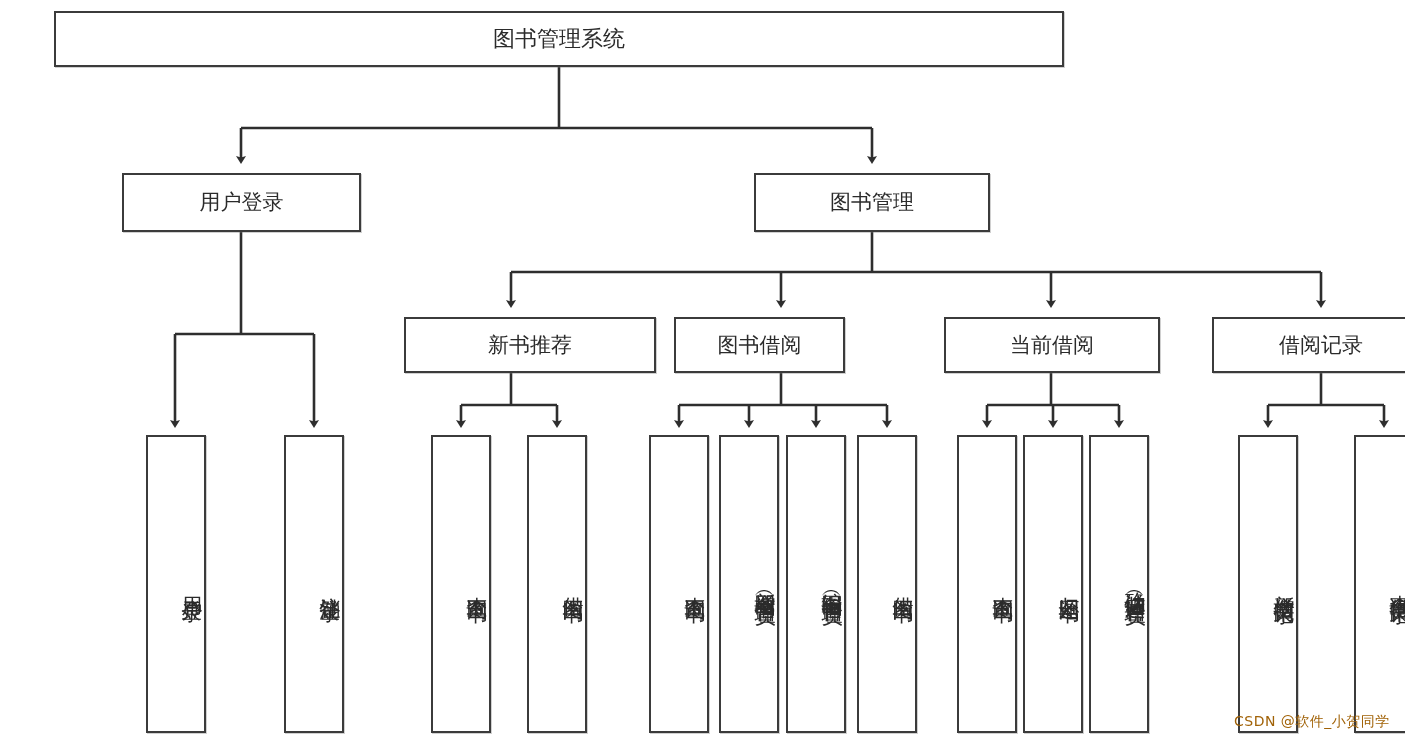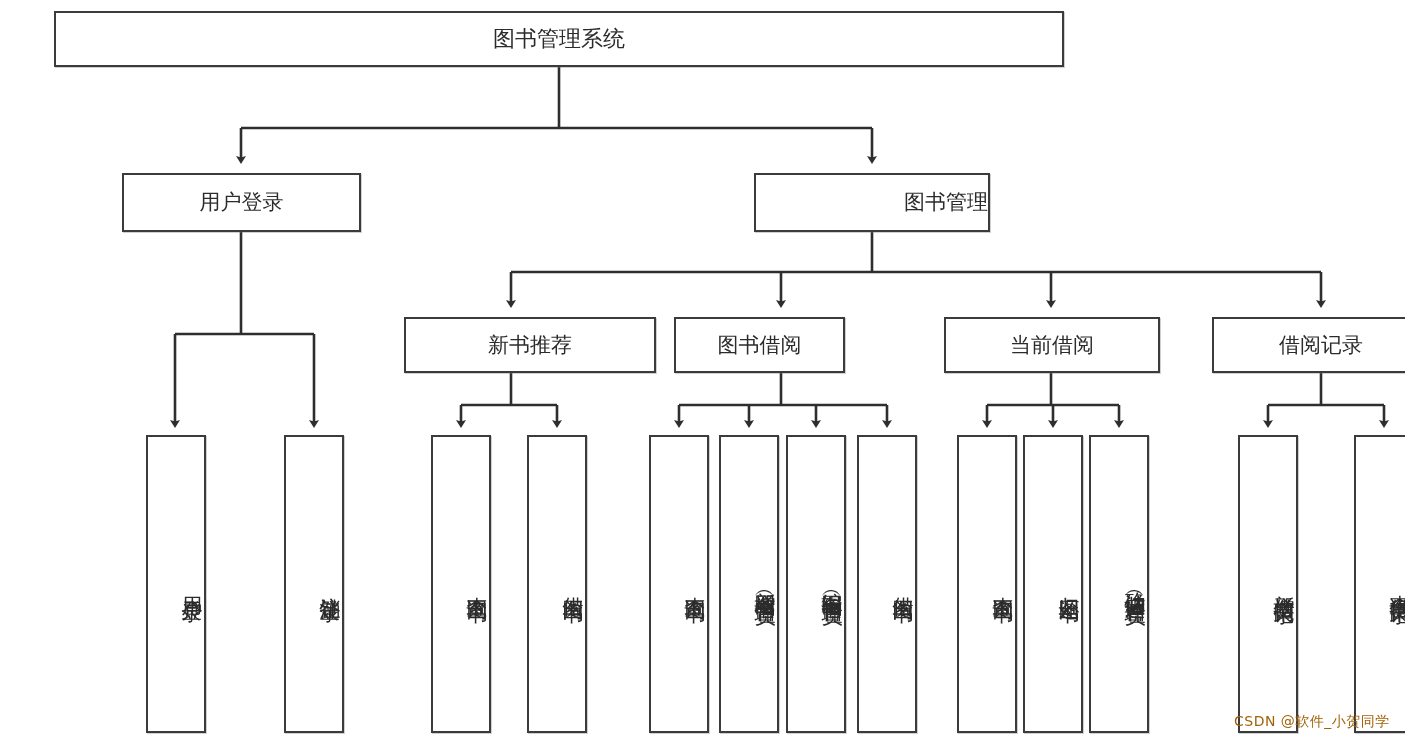--- a/index.html
+++ b/index.html
@@ -125,21 +125,21 @@
     </g>
   </svg>
 
   <div class="node root" style="left:12px; top:11px; width:1010px; height:56px;">
     <span>图书管理系统</span>
   </div>
 
   <div class="node h" style="left:80px; top:173px; width:239px; height:59px;">
     <span>用户登录</span>
   </div>
-  <div class="node h" style="left:712px; top:173px; width:236px; height:59px;justify-content:flex-end;">
+  <div class="node h" style="left:712px; top:173px; width:236px; height:59px;">
     <span>图书管理</span>
   </div>
 
   <div class="node h" style="left:362px; top:317px; width:252px; height:56px;">
     <span>新书推荐</span>
   </div>
   <div class="node h" style="left:632px; top:317px; width:171px; height:56px;">
     <span>图书借阅</span>
   </div>
   <div class="node h" style="left:902px; top:317px; width:216px; height:56px;">

